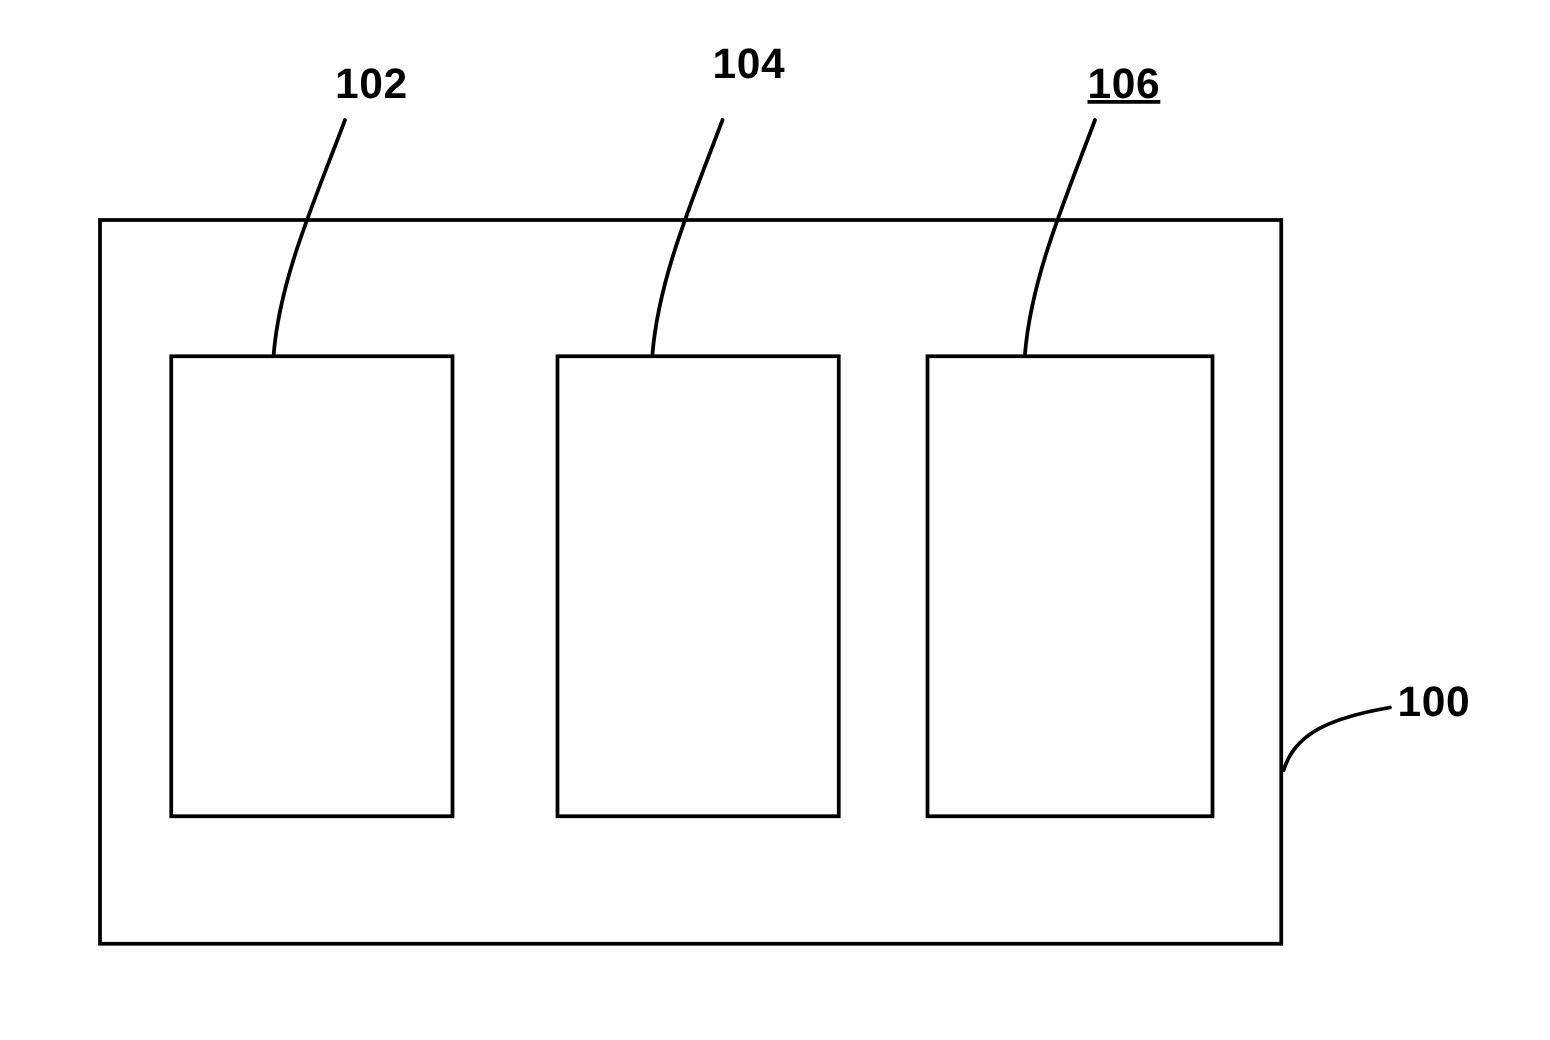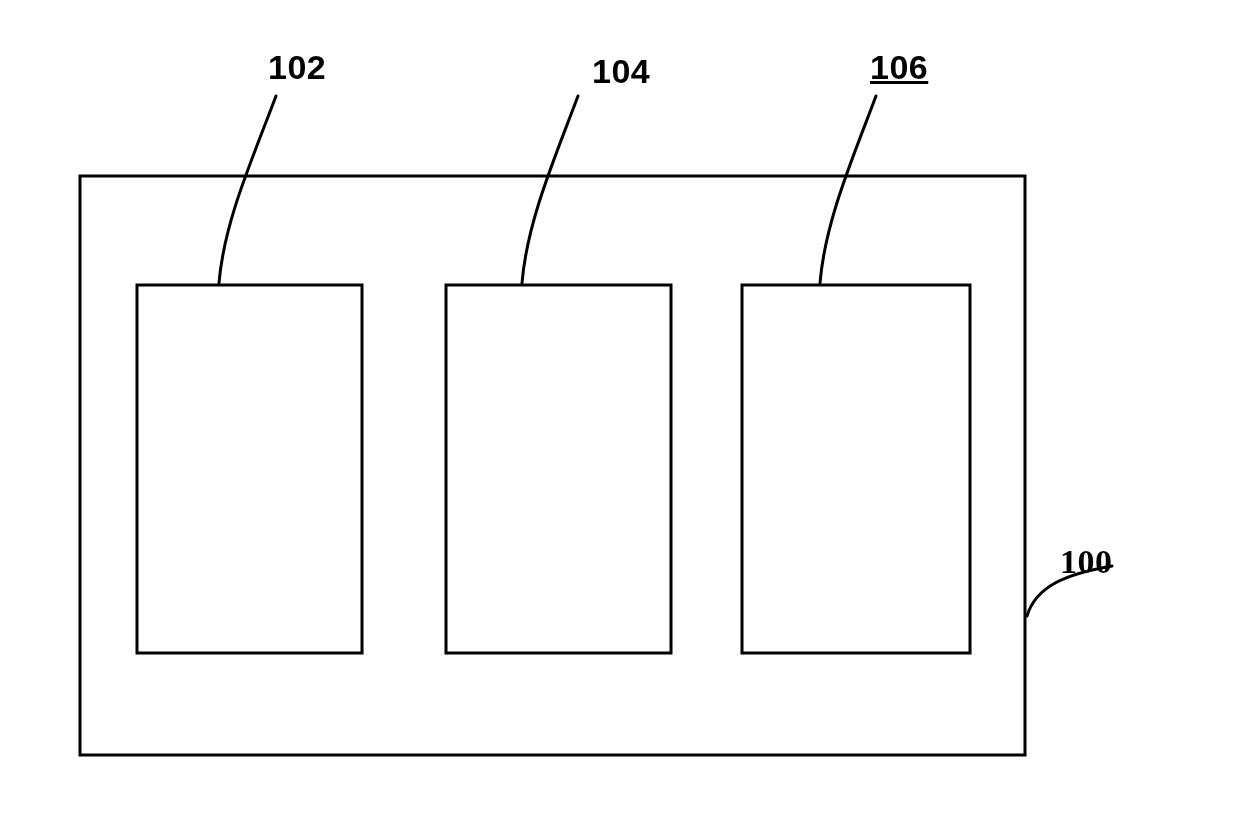--- a/index.html
+++ b/index.html
@@ -27,23 +27,23 @@
     position: absolute;
     font-family: "Liberation Sans", sans-serif;
     font-size: 34px;
     font-weight: 600;
     color: #000000;
     letter-spacing: 0.5px;
     white-space: nowrap;
     user-select: none;
   }
   .label-102 { left: 268px; top: 48px; text-align: right; }
-  .label-104 { left: 570px; top: 52px; margin-left: 22px; }
+  .label-104 { left: 570px; top: 32px; }
   .label-106 { left: 870px; top: 48px; text-decoration: underline; }
-  .label-100 { left: 1060px; top: 543px; font-family: Liberation Serif, serif; }
+  .label-100 { left: 1118px; top: 543px; }
 </style>
 </head>
 <body>
 
 <div class="figure">
 
   <svg viewBox="0 0 1240 832">
 
     <rect x="80" y="176" width="945" height="579" fill="#ffffff" stroke="#000000" stroke-width="3"></rect>
 

